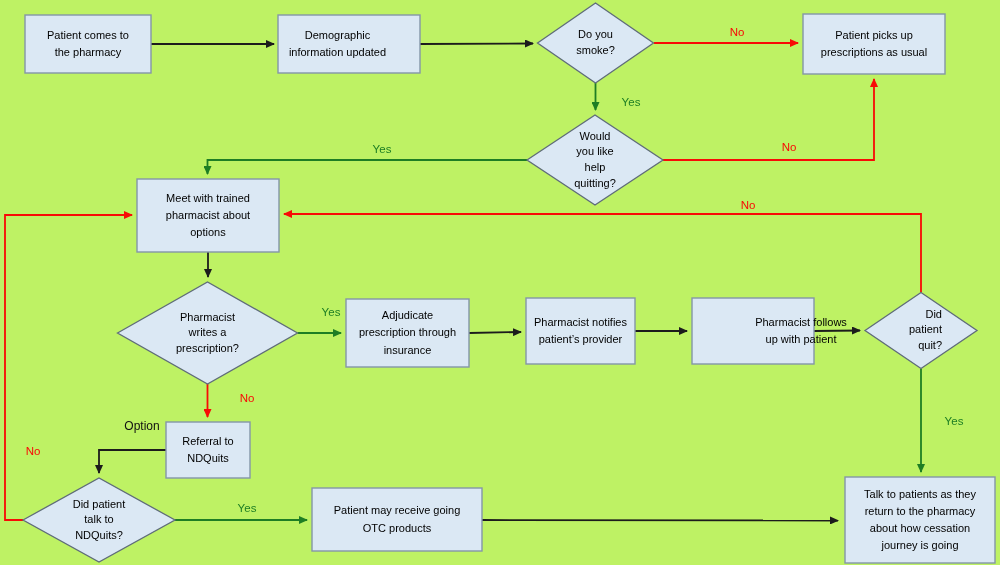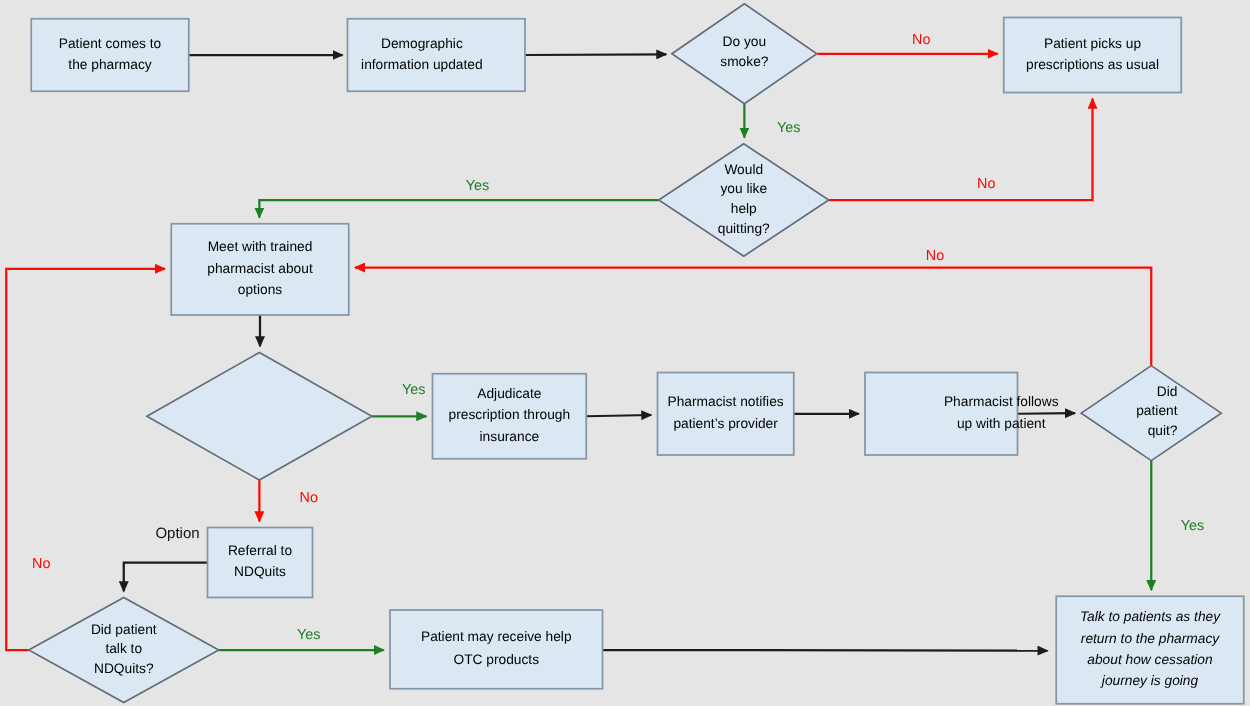--- a/index.html
+++ b/index.html
@@ -1,19 +1,19 @@
 <!DOCTYPE html>
 <html><head>
 <meta charset="utf-8">
 <style>
   html,body{margin:0;padding:0;background:#ffffff;}
   #canvas{
     position:relative;
     width:1000px;height:565px;
-    background:#e5e5e5;
+    background:#bef264;
     font-family:"Liberation Sans", sans-serif;
     color:#000;
     overflow:hidden;
   }
   #wires{position:absolute;left:0;top:0;width:1000px;height:565px;}
   .nl{
     position:absolute;
     display:flex;align-items:center;justify-content:center;
     text-align:center;
     font-size:11px;line-height:1.55;
@@ -109,31 +109,34 @@
   <div class="nl" style="left:526px;top:298px;width:109px;height:66px;">
       <span style="max-width:94px;">Pharmacist notifies patient’s provider</span>
     </div>
   <div class="nl" style="left:692px;top:298px;width:122px;height:66px;padding-left:48px;">
       <span style="max-width:104px;">Pharmacist follows up with patient</span>
     </div>
   <div class="nl" style="left:166px;top:422px;width:84px;height:56px;">
       <span style="max-width:62px;">Referral to NDQuits</span>
     </div>
   <div class="nl" style="left:312px;top:488px;width:170px;height:63px;">
-      <span style="max-width:138px;">Patient may receive help OTC products</span>
+      <span style="max-width:138px;">Patient may receive going OTC products</span>
     </div>
-  <div class="nl" style="left:845px;top:477px;width:150px;height:86px;font-style:italic;">
+  <div class="nl" style="left:845px;top:477px;width:150px;height:86px;">
       <span style="max-width:134px;">Talk to patients as they return to the pharmacy about how cessation journey is going</span>
     </div>
 
   <div class="nl dl" style="left:537px;top:3px;width:117px;height:80px;">
       <span style="max-width:50px;">Do you smoke?</span>
     </div>
   <div class="nl dl" style="left:527px;top:115px;width:136px;height:90px;">
       <span style="max-width:50px;">Would you like help quitting?</span>
+    </div>
+  <div class="nl dl" style="left:117px;top:282px;width:181px;height:102px;">
+      <span style="max-width:72px;">Pharmacist writes a prescription?</span>
     </div>
   <div class="nl dl" style="left:865px;top:292px;width:112px;height:76px;text-align:right;">
       <span style="max-width:42px;">Did patient quit?</span>
     </div>
   <div class="nl dl" style="left:23px;top:478px;width:152px;height:84px;">
       <span style="max-width:62px;">Did patient talk to NDQuits?</span>
     </div>
 
   <span class="el red" style="left:723px;top:33px;">No</span>
   <span class="el green" style="left:617px;top:103px;">Yes</span>

